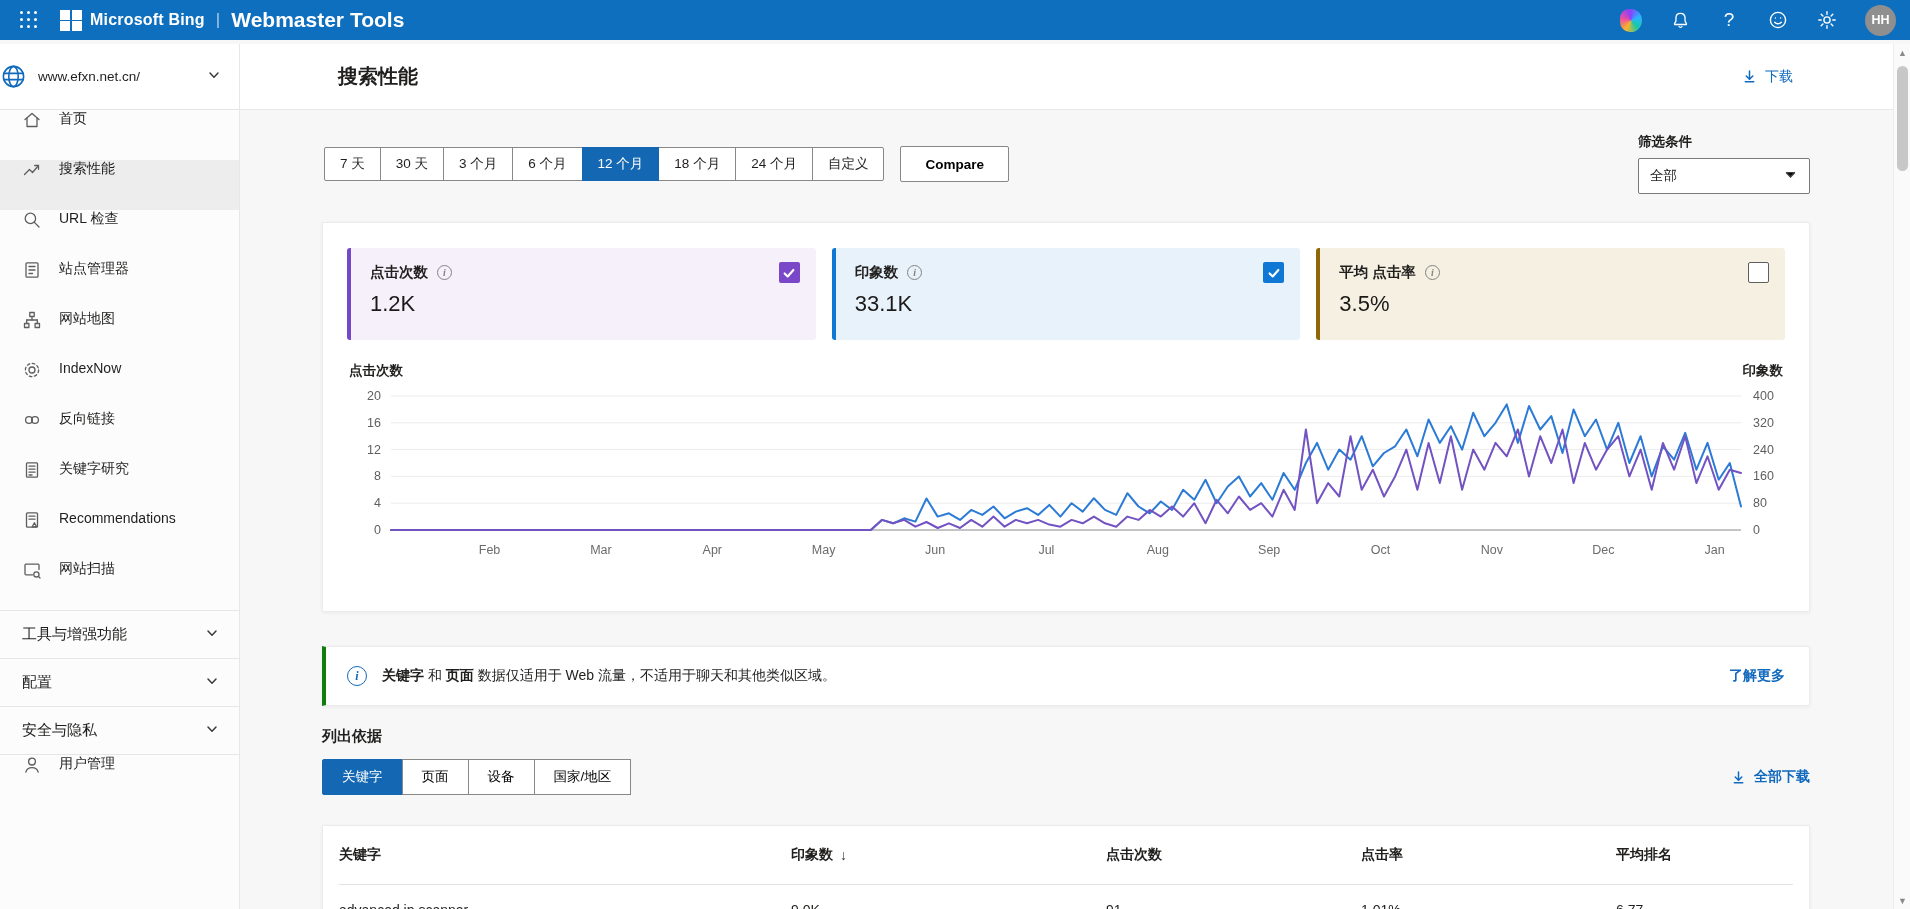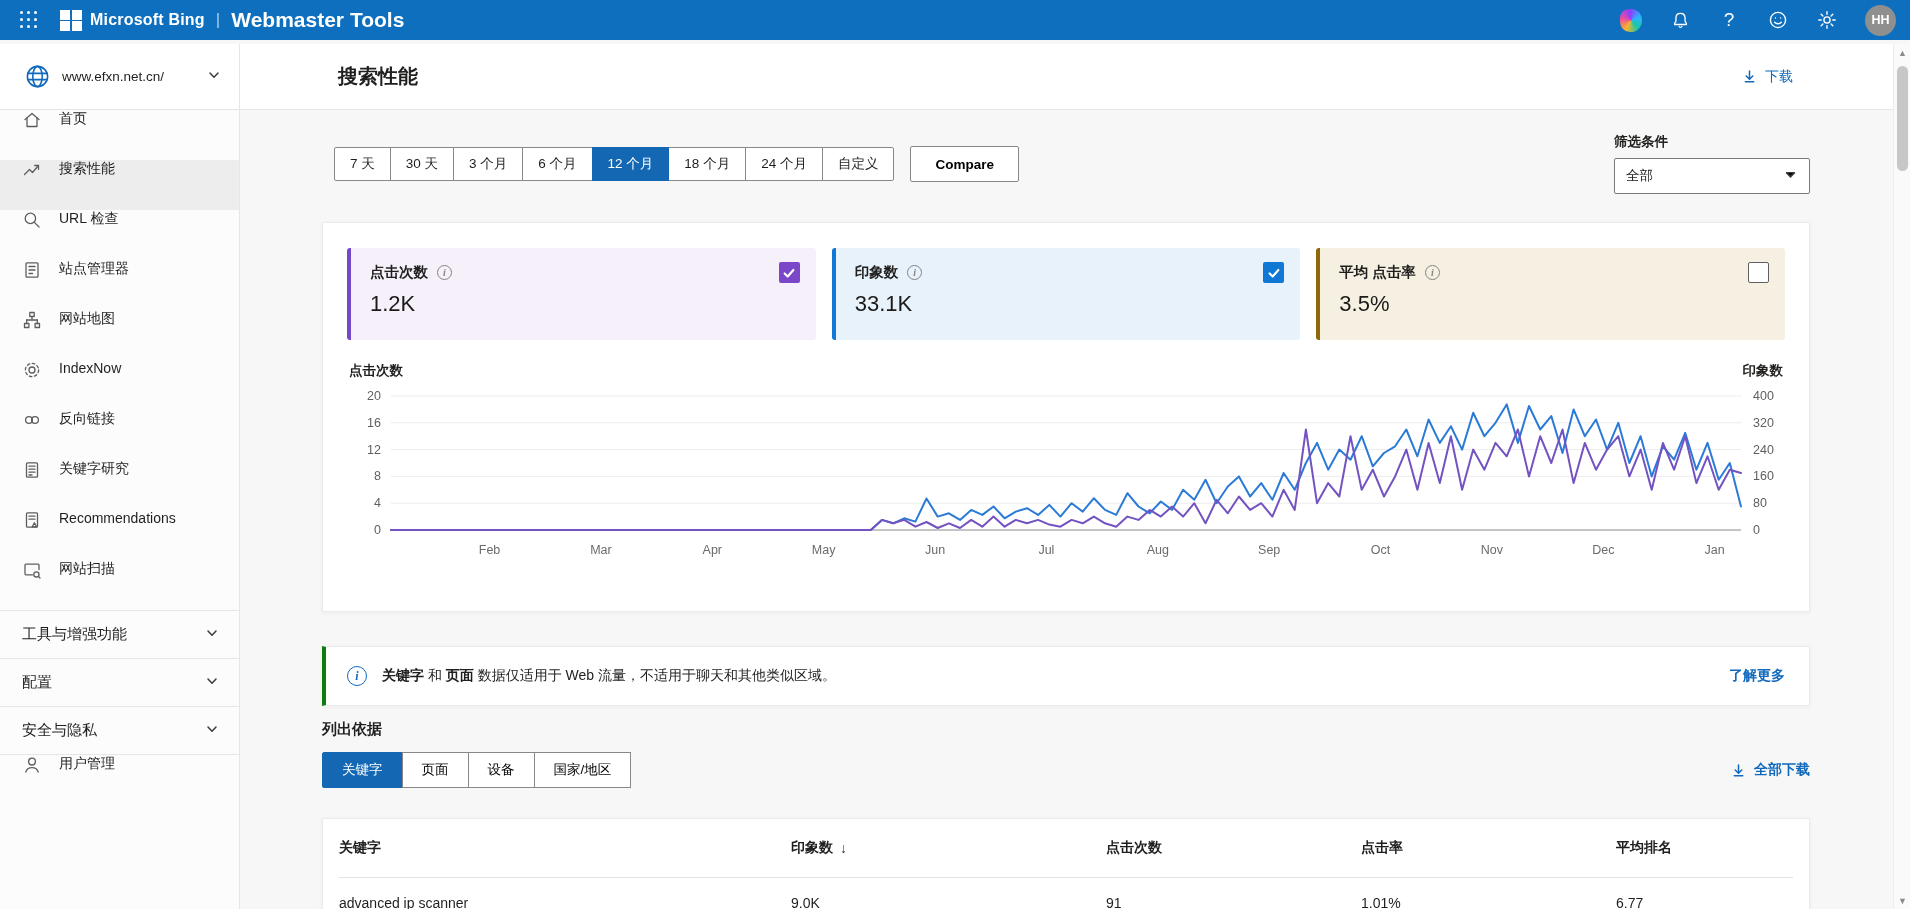--- a/index.html
+++ b/index.html
@@ -23,21 +23,21 @@
     color:#fff; cursor:pointer; }
   .copilot { width:23px; height:23px; border-radius:40% 50% 50% 45%;
     background:conic-gradient(from 210deg,#f9b529,#ec4f9d,#8a3ffc,#2bb3ff,#19c8a7,#f9b529); }
   .qmark { font-size:19px; font-weight:400; }
   .avatar { width:31px; height:31px; border-radius:50%; background:#8f8f8f; color:#fff;
     font-size:12.5px; font-weight:700; display:flex; align-items:center; justify-content:center; cursor:pointer; }
 
   
   .sidebar { position:absolute; top:44px; left:0; width:240px; bottom:0; background:#fcfcfc;
     border-right:1px solid #e7e7e7; z-index:20; }
-  .site-selector { height:66px; display:flex; align-items:center; padding:0 18px 0 24px;
+  .site-selector { height:66px; display:flex; align-items:center; padding:0 18px 0 0;
     border-bottom:1px solid #e4e4e4; cursor:pointer; background:#fff; }
   .site-url { font-size:13.5px; margin-left:11px; color:#201f1e; }
   .site-selector .chev { margin-left:auto; }
   .nav-item { height:50px; display:flex; align-items:flex-start; padding:0 20px 0 22px; cursor:pointer; }
   .nav-item.active { background:#ededed; }
   .nav-icon { width:20px; height:20px; flex:0 0 20px; display:flex; align-items:center; }
   .nav-label { font-size:14px; margin-left:17px; white-space:nowrap; }
   .nav-section { height:48px; display:flex; align-items:center; justify-content:space-between;
     padding:0 20px 0 22px; border-top:1px solid #e6e6e6; cursor:pointer; font-size:15px; }
   .sidebar svg { stroke:#5f5d5b; fill:none; stroke-width:1.3; stroke-linecap:round; stroke-linejoin:round; }
@@ -53,27 +53,27 @@
   .dl-link svg { stroke:#1169bd; fill:none; stroke-width:1.6; stroke-linecap:round; stroke-linejoin:round; }
 
   .content { padding:37px 83px 0 82px; }
 
   
   .controls { display:flex; align-items:flex-start; }
   .range-group { display:flex; }
   .range-btn { height:34px; padding:0 15px; background:#fff; border:1px solid #8a8886;
     font-size:13.5px; color:#201f1e; margin-left:-1px; cursor:pointer;
     font-family:"Liberation Sans",sans-serif; white-space:nowrap; }
-  .range-btn:first-child { margin-left:12px; border-radius:2px 0 0 2px; }
+  .range-btn:first-child { margin-left:2px; border-radius:2px 0 0 2px; }
   .range-btn:last-child { border-radius:0 2px 2px 0; }
   .range-btn.selected { background:#1467b3; border-color:#1467b3; color:#fff; position:relative; z-index:1; }
   .compare-btn { height:36px; margin-left:16px; margin-top:-1px; padding:0 24px; background:#fff;
     border:1px solid #8a8886; border-radius:2px; font-size:13.5px; font-weight:700; cursor:pointer;
     font-family:"Liberation Sans",sans-serif; }
-  .filter-block { margin-left:auto; width:196px; }
+  .filter-block { margin-left:auto; width:172px; }
   .filter-label { font-size:13.5px; font-weight:600; margin-bottom:7px; margin-top:-14px; }
   .filter-select { height:36px; border:1px solid #7a7a7a; border-radius:2px; background:#fff;
     display:flex; align-items:center; padding:0 11px; font-size:13.5px; cursor:pointer; }
   .filter-select .chev { margin-left:auto; }
   .chev svg { stroke:#3b3b3b; }
 
   
   .panel { background:#fff; border:1px solid #ebebeb; box-shadow:0 1px 4px rgba(0,0,0,.05); }
   .chart-panel { margin-top:28px; height:390px; padding:25px 24px 0 24px; }
   .cards { display:flex; gap:16px; }
@@ -99,21 +99,21 @@
   
   .banner { margin-top:34px; height:60px; border-left:4px solid #107c10; display:flex;
     align-items:center; padding:0 24px 0 21px; font-size:14px; }
   .banner-icon { width:20px; height:20px; border:1.4px solid #1169bd; border-radius:50%; color:#1169bd;
     font-size:12px; font-weight:700; display:flex; align-items:center; justify-content:center;
     margin-right:15px; font-family:"Liberation Serif",serif; font-style:italic; flex:0 0 20px; }
   .banner b { font-weight:700; }
   .banner-link { margin-left:auto; color:#1169bd; font-weight:700; cursor:pointer; font-size:14px; }
 
   
-  .listby-label { margin-top:14px; font-size:15px; font-weight:700; }
+  .listby-label { margin-top:21px; font-size:15px; font-weight:700; }
   .listby-row { margin-top:13px; display:flex; align-items:center; }
   .lb-btn { height:36px; padding:0 19px; background:#fff; border:1px solid #8a8886; margin-left:-1px;
     font-size:13.5px; cursor:pointer; font-family:"Liberation Sans",sans-serif; }
   .lb-btn:first-child { margin-left:0; border-radius:2px 0 0 2px; }
   .lb-btn:last-child { border-radius:0 3px 3px 0; }
   .lb-btn.selected { background:#1467b3; border-color:#1467b3; color:#fff; }
   .dl-all { margin-left:auto; display:flex; align-items:center; gap:8px; color:#1169bd;
     font-size:14px; font-weight:600; cursor:pointer; }
   .dl-all svg { stroke:#1169bd; fill:none; stroke-width:1.6; stroke-linecap:round; stroke-linejoin:round; }
 

